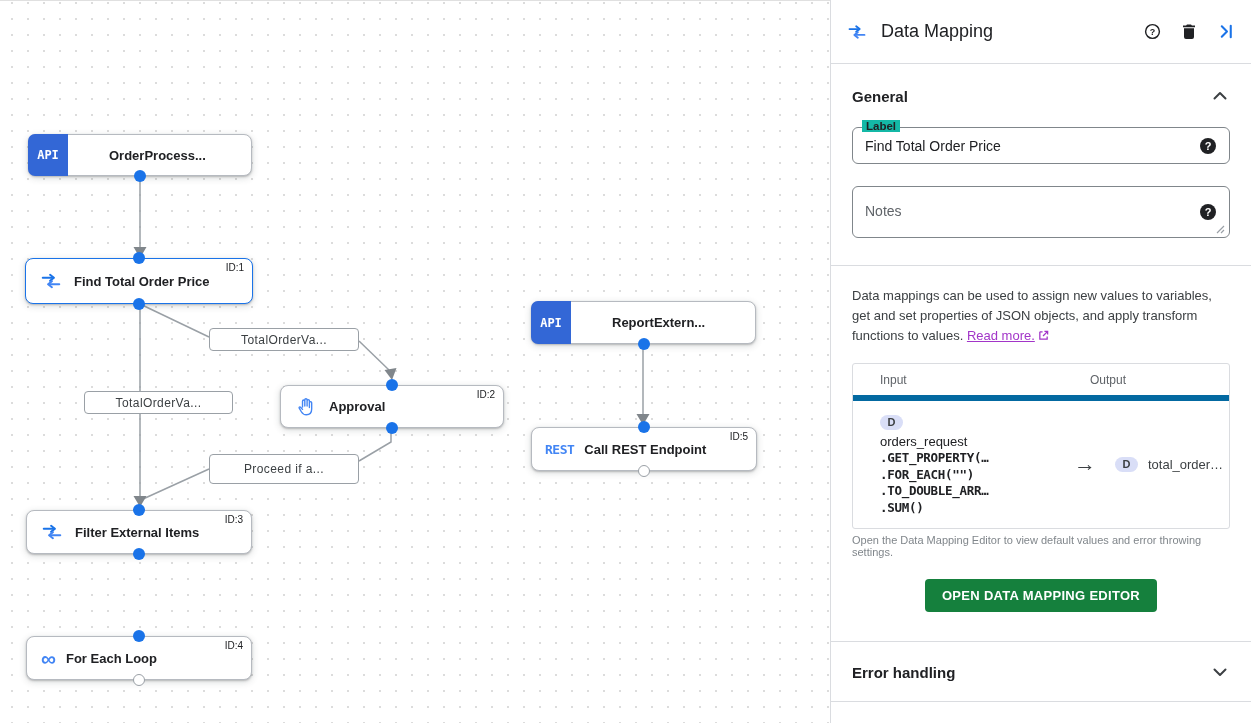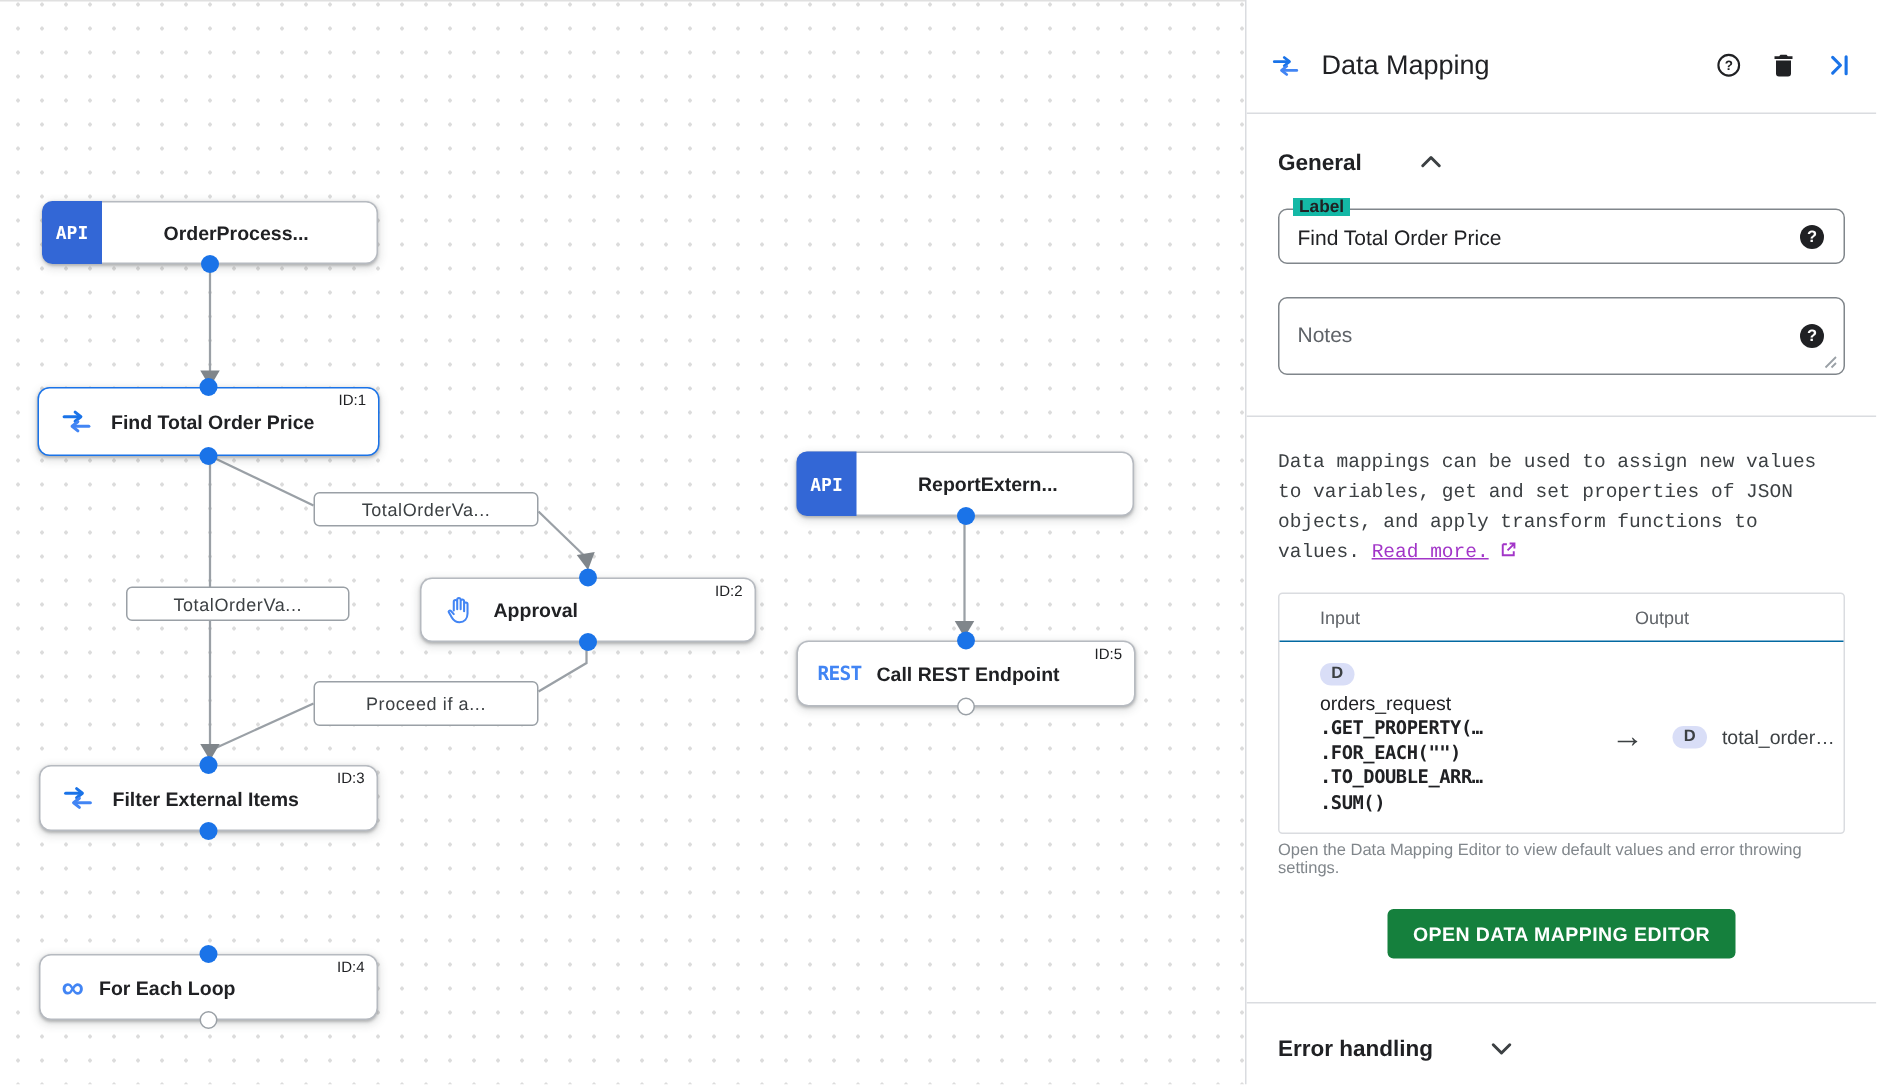--- a/index.html
+++ b/index.html
@@ -32,52 +32,52 @@
   .dot.hollow { background:#fff; border:1.5px solid #9aa0a6; width:12px; height:12px; }
   .inf { font-size:21px; font-weight:bold; color:#4285f4; margin:0 10px 0 14px; line-height:1; }
 
   .edge-label { position:absolute; background:#fff; border:1px solid #9aa0a6; border-radius:4px;
          display:flex; align-items:center; justify-content:center; font-size:12px; color:#3c4043;
          letter-spacing:.4px; z-index:2; }
 
   
   .panel { width:421px; height:723px; border-left:1px solid #dadce0; background:#fff; overflow:hidden; }
   .panel-header { height:64px; display:flex; align-items:center; padding:0 16px;
-         border-bottom:1px solid #dadce0;margin-top:12px; }
+         border-bottom:1px solid #dadce0; }
   .panel-title { font-size:18px; color:#202124; margin-left:14px; flex:1; }
   .hicon { width:18px; height:18px; margin-left:19px; cursor:pointer; display:flex; align-items:center; justify-content:center; }
 
   .section { padding:0 21px; }
-  .sec-head { display:flex; align-items:center; justify-content:flex-start;gap:36px; }
+  .sec-head { display:flex; align-items:center; justify-content:space-between;gap:36px; }
   .sec-title { font-size:15px; font-weight:bold; color:#202124; }
   .chev { width:20px; height:20px; cursor:pointer; }
 
   .field { position:relative; border:1px solid #80868b; border-radius:6px; height:37px;
            display:flex; align-items:center; padding:0 40px 0 12px; }
   .field-label { position:absolute; top:-8px; left:9px; background:#14b8a6; padding:0 4px;
            font-size:11.5px; font-weight:bold; color:#202124; }
   .field input { border:none; outline:none; width:100%; font-size:14px; color:#202124;
            font-family:"Liberation Sans", sans-serif; }
   .notes { height:52px; align-items:center; padding-top:11px; }
   .notes textarea { border:none; outline:none; resize:none; width:100%; height:30px;
            font-size:14px; color:#202124; font-family:"Liberation Sans", sans-serif; }
   .notes textarea::placeholder { color:#5f6368; }
   .help-dot { position:absolute; right:13px; top:50%; transform:translateY(-50%);
            width:16px; height:16px; border-radius:50%; background:#202124; color:#fff;
            font-size:11px; font-weight:bold; display:flex; align-items:center; justify-content:center; }
   .resize-h { position:absolute; right:4px; bottom:3px; }
 
   .divider { height:1px; background:#dadce0; }
 
-  .desc { font-size:13px; line-height:20px; color:#3c4043;font-family:Liberation Mono, monospace; }
+  .desc { font-size:13px; line-height:20px; color:#3c4043; }
   .link { color:#a235c8; text-decoration:underline; cursor:pointer; }
 
   .map-table { border:1px solid #dadce0; border-radius:3px; }
   .mt-head { display:grid; grid-template-columns:210px 1fr; padding:9px 16px 8px 27px;
-             border-bottom:1px solid #0369a1; font-size:12px; color:#5f6368; }
+             border-bottom:6px solid #0369a1; font-size:12px; color:#5f6368; }
   .mt-body { display:grid; grid-template-columns:175px 60px 1fr; padding:11px 8px 12px 27px; align-items:center; }
   .d-badge { display:inline-block; background:#d9def7; color:#3c4043; font-size:11px; font-weight:bold;
              border-radius:9px; padding:1.5px 7.5px; }
   .in-var { font-size:13px; color:#202124; margin:4px 0 1px; }
   .fn-line { font-family:"DejaVu Sans Mono", monospace; font-weight:bold; font-size:12.5px;
              color:#202124; line-height:16.5px; letter-spacing:-0.3px; }
   .map-arrow { font-size:22px; color:#3c4043; text-align:center; }
   .out-cell { display:flex; align-items:center; gap:10px; font-size:13px; color:#3c4043; }
 
   .caption { font-size:11px; color:#80868b; }

